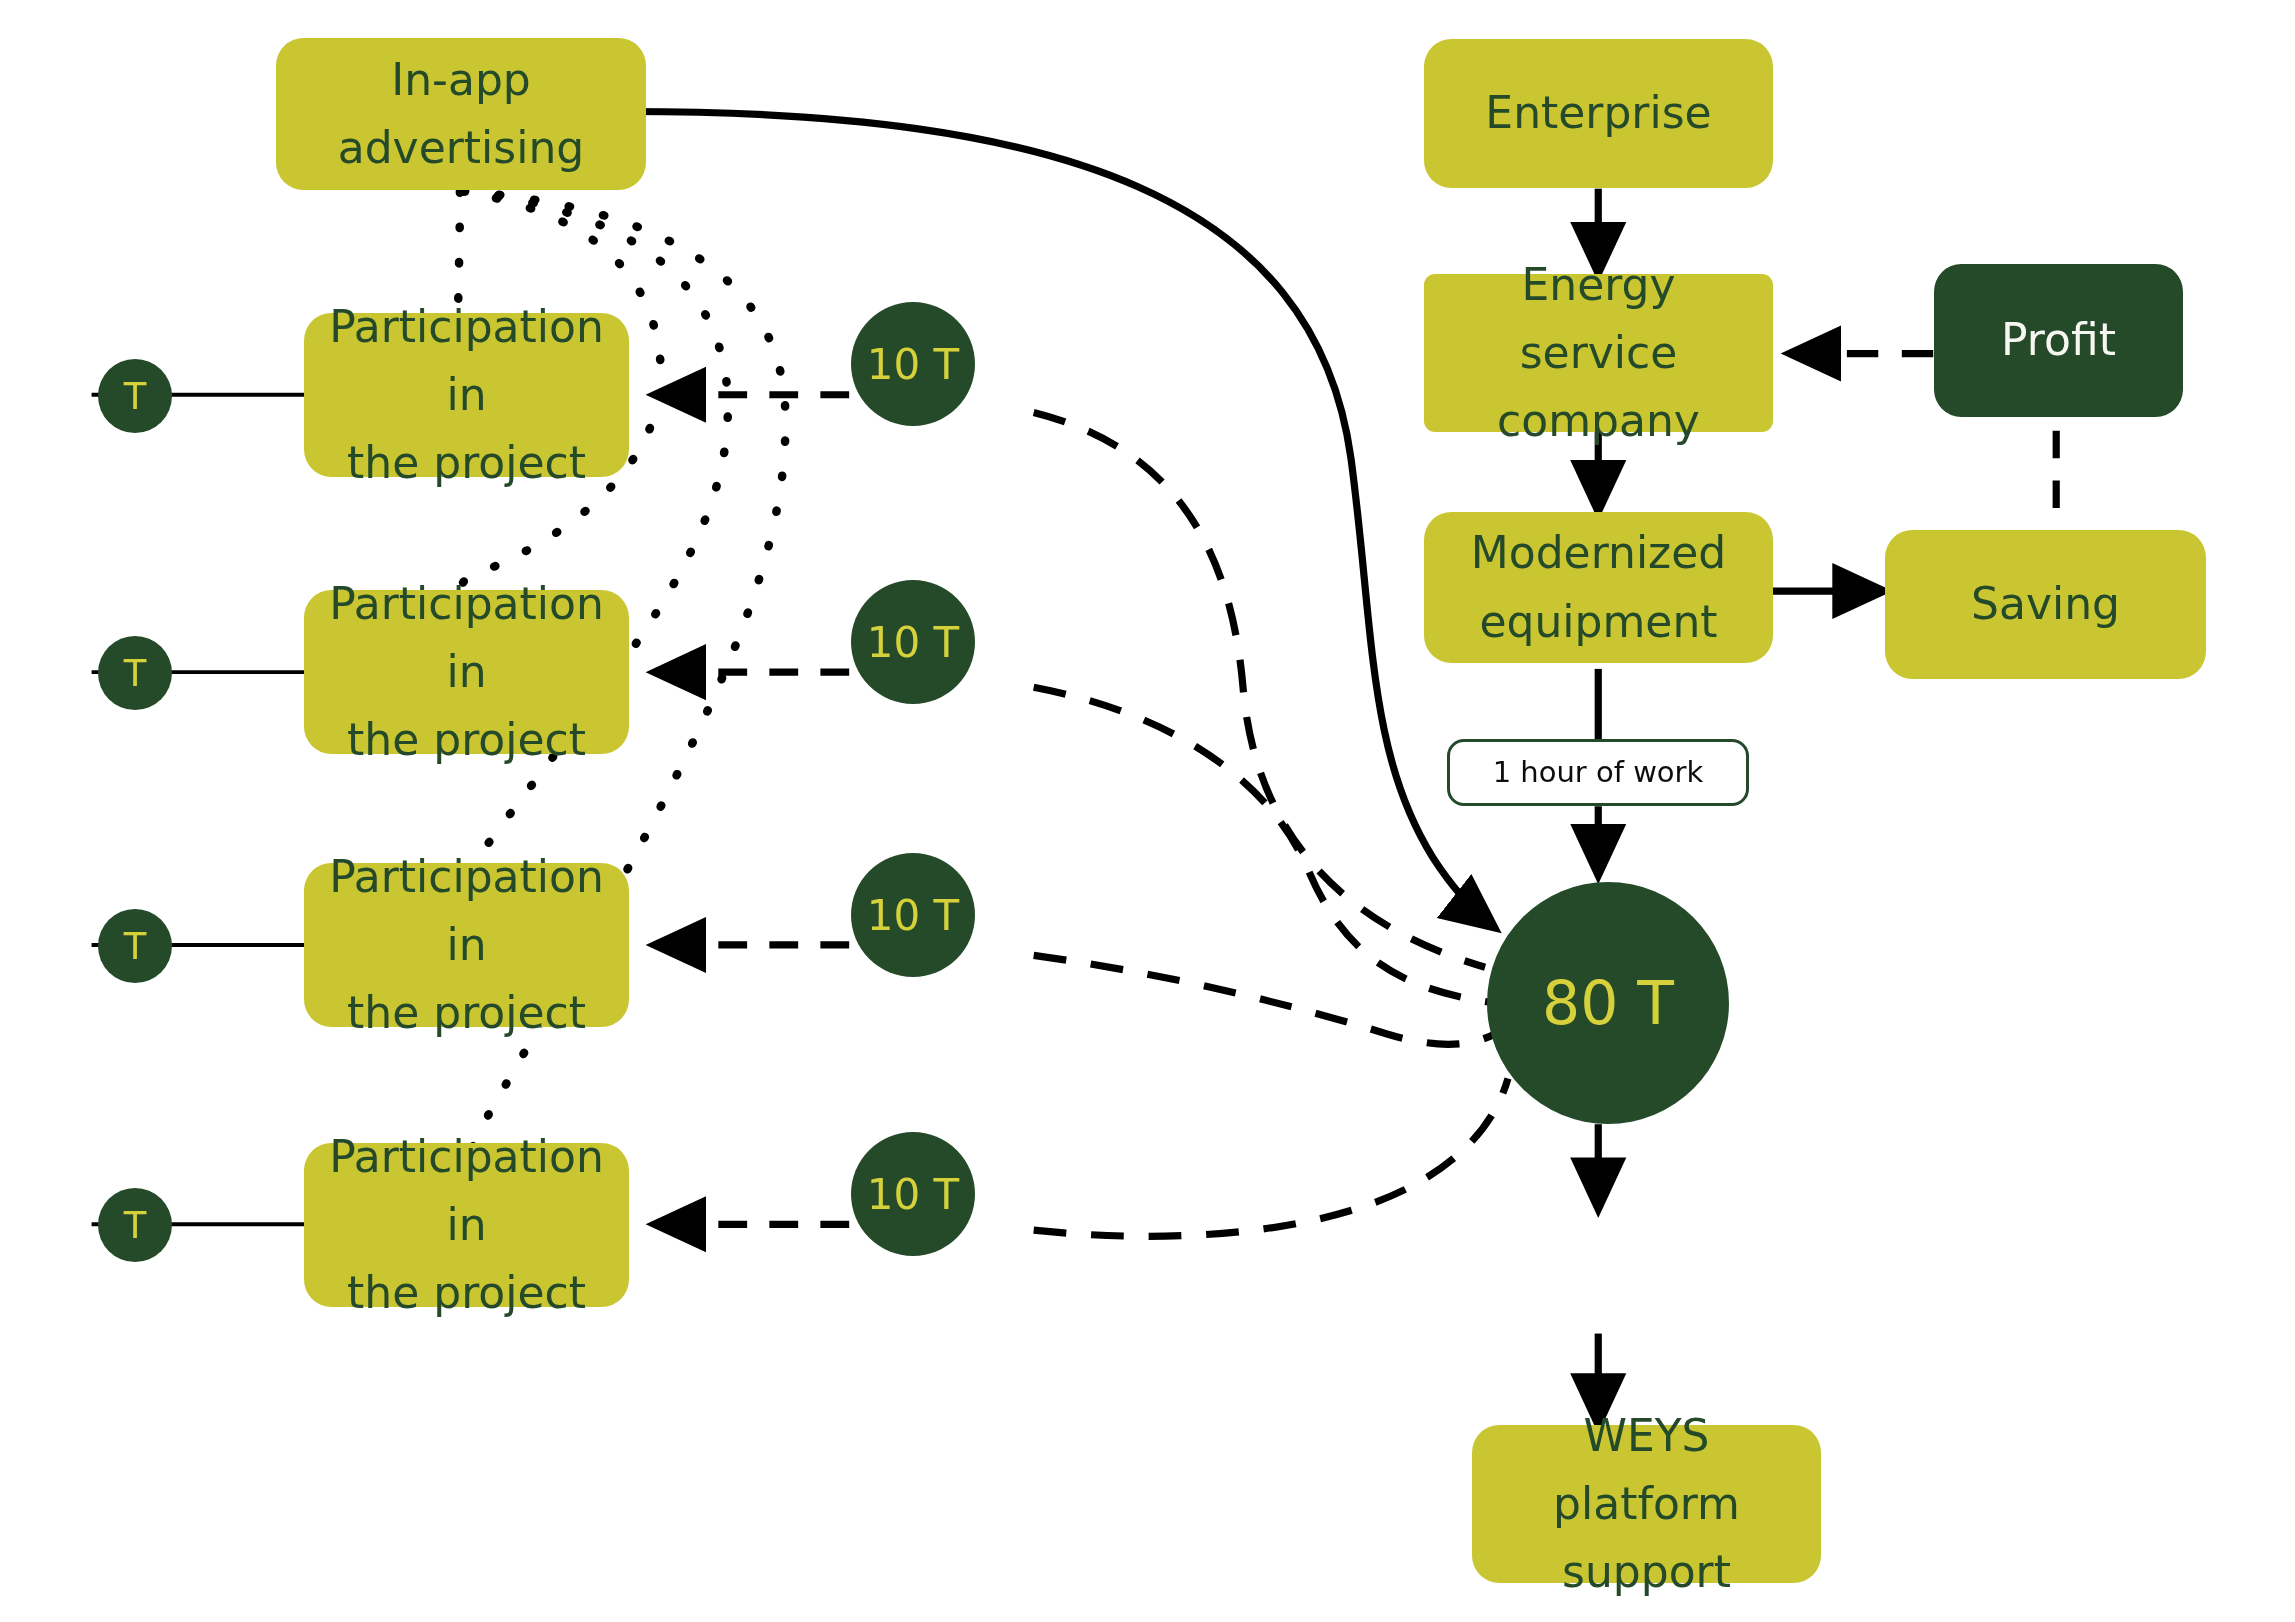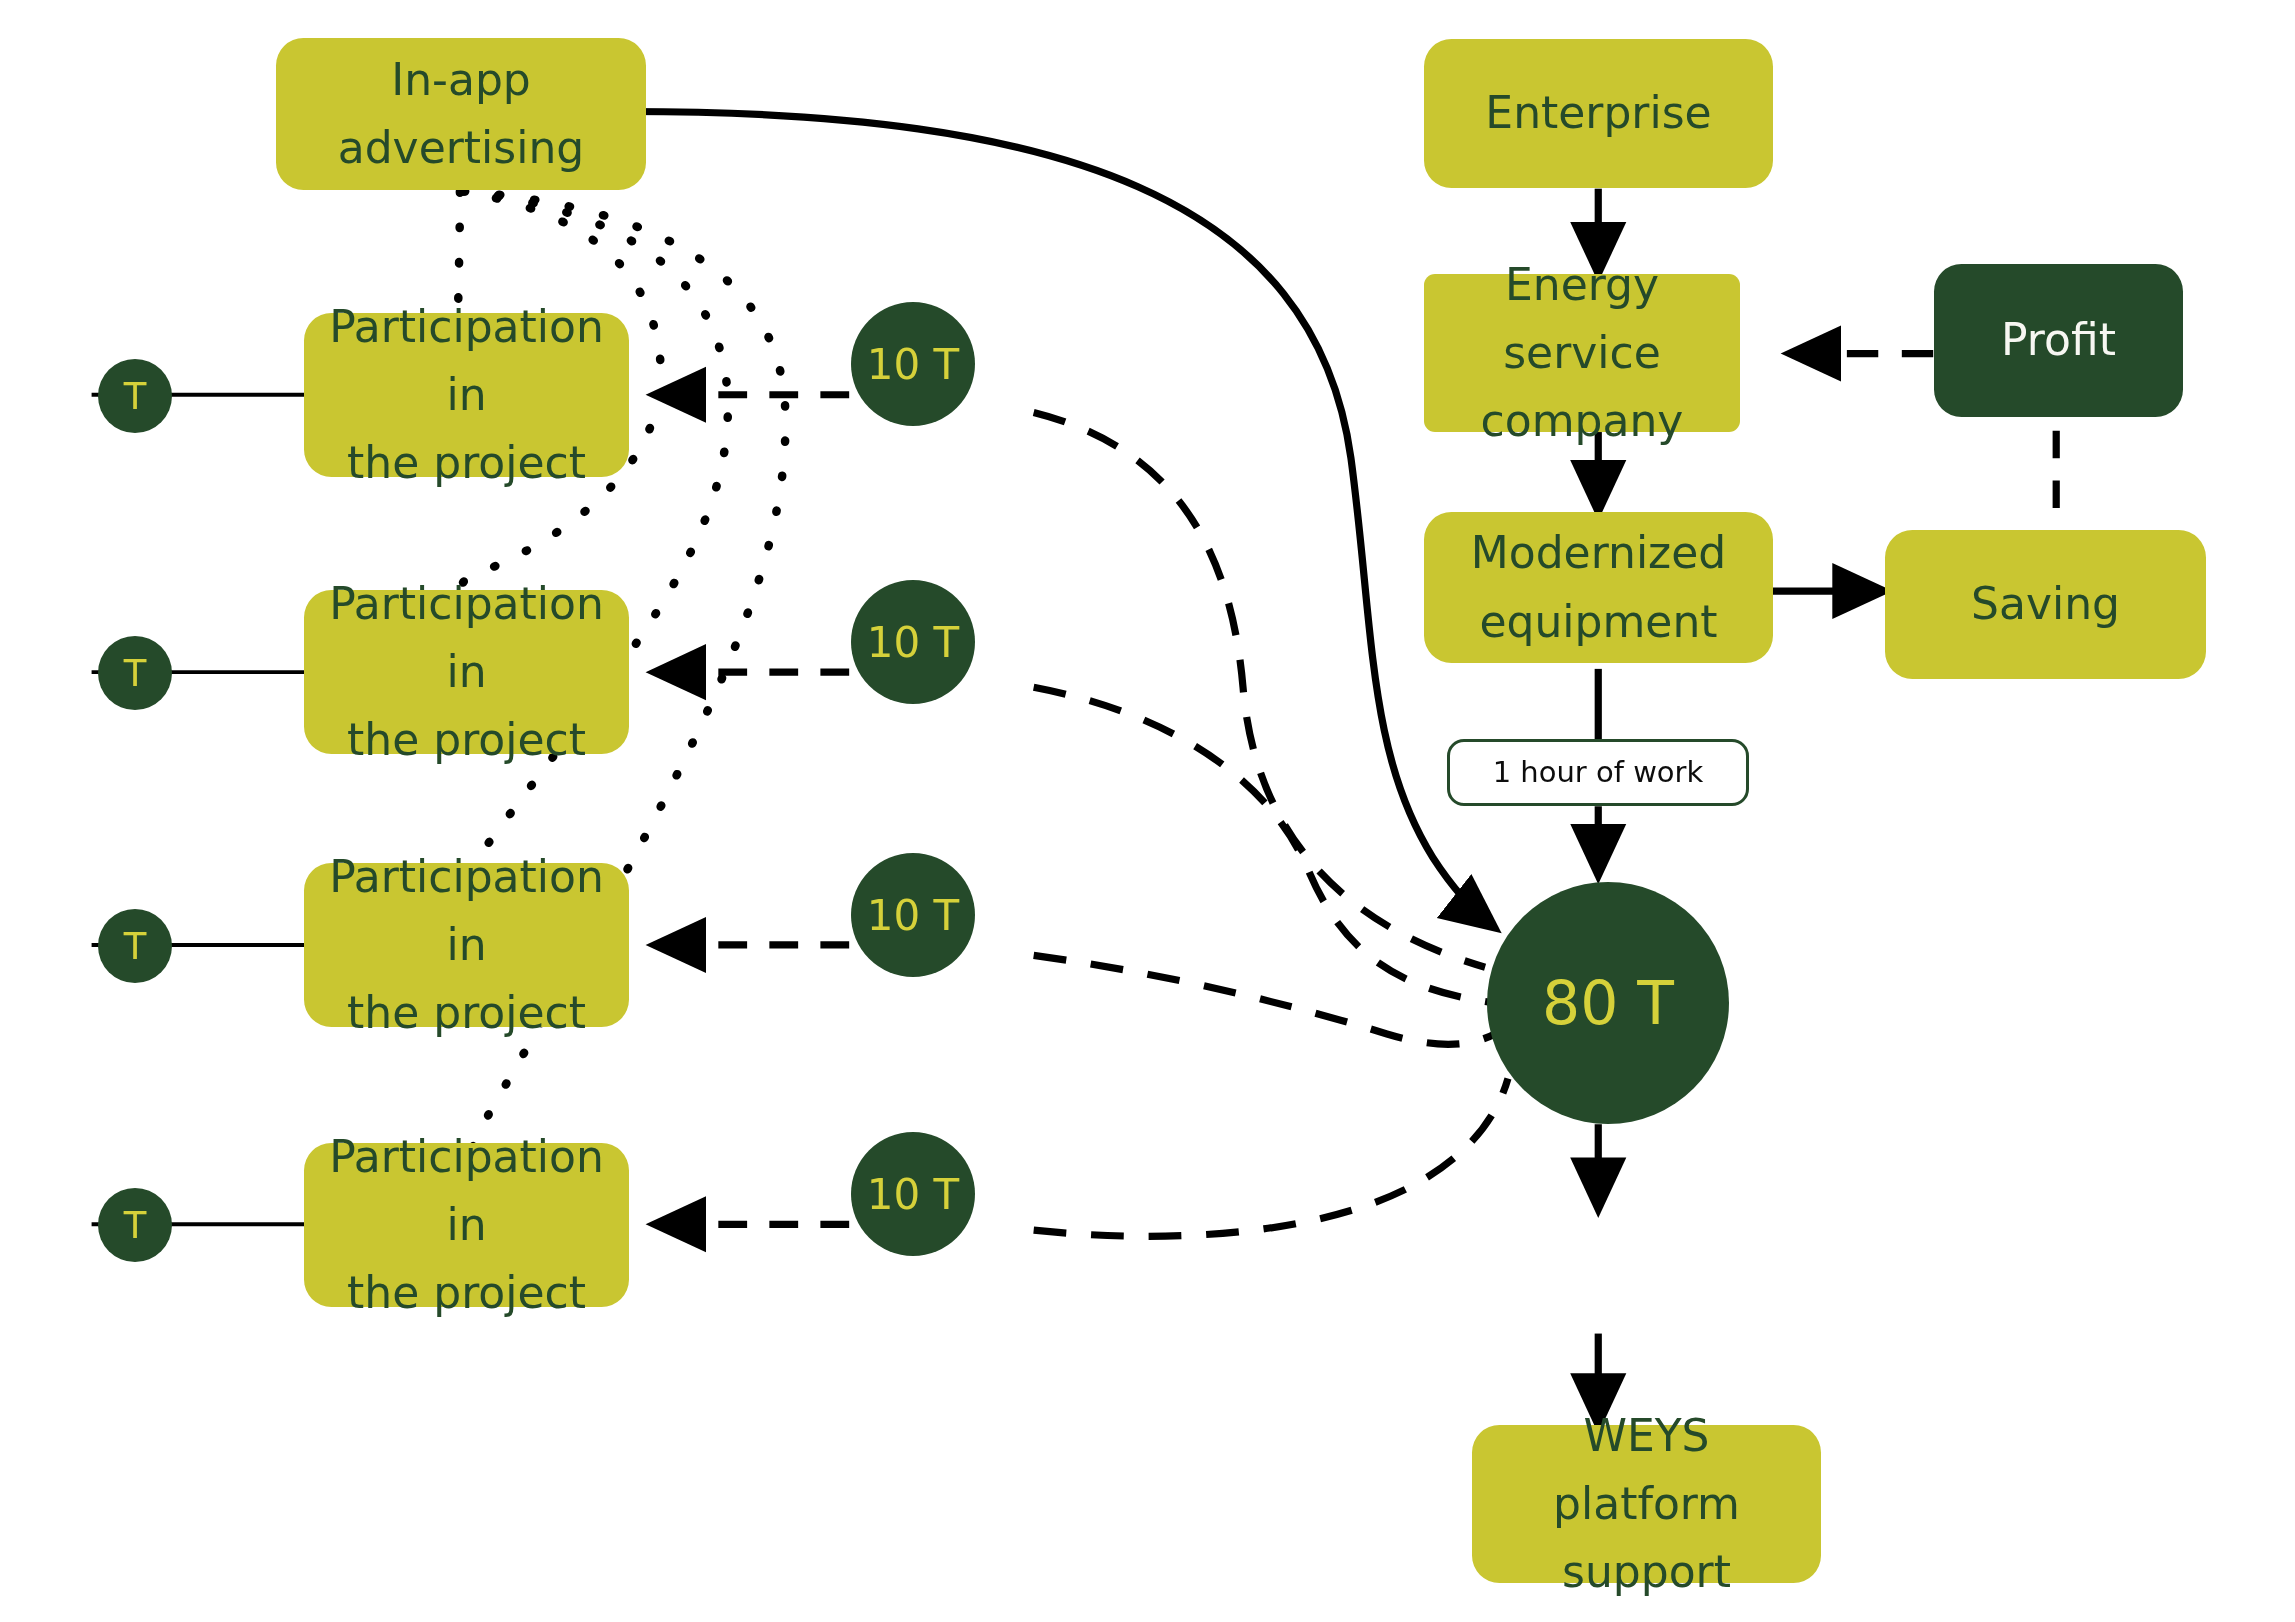--- a/index.html
+++ b/index.html
@@ -139,21 +139,21 @@
     <span>10 T</span>
   </div>
   <div class="node circ ten-circ" style="left:851px;top:1132px;width:124px;height:124px;">
     <span>10 T</span>
   </div>
 
   <div class="node rbox" style="left:1424px;top:39px;width:349px;height:149px;">
     <span>Enterprise</span>
   </div>
 
-  <div class="node rbox" style="left:1424px;top:274px;width:316px;height:158px;flex-direction:column;border-radius:11px;">
+  <div class="node rbox" style="left:1424px;top:274px;width:349px;height:158px;flex-direction:column;border-radius:11px;">
     <span>Energy service</span>
     <span>company</span>
   </div>
 
   <div class="node rbox" style="left:1424px;top:512px;width:349px;height:151px;flex-direction:column;">
     <span>Modernized</span>
     <span>equipment</span>
   </div>
 
   <div class="node rbox dark" style="left:1934px;top:264px;width:249px;height:153px;">

